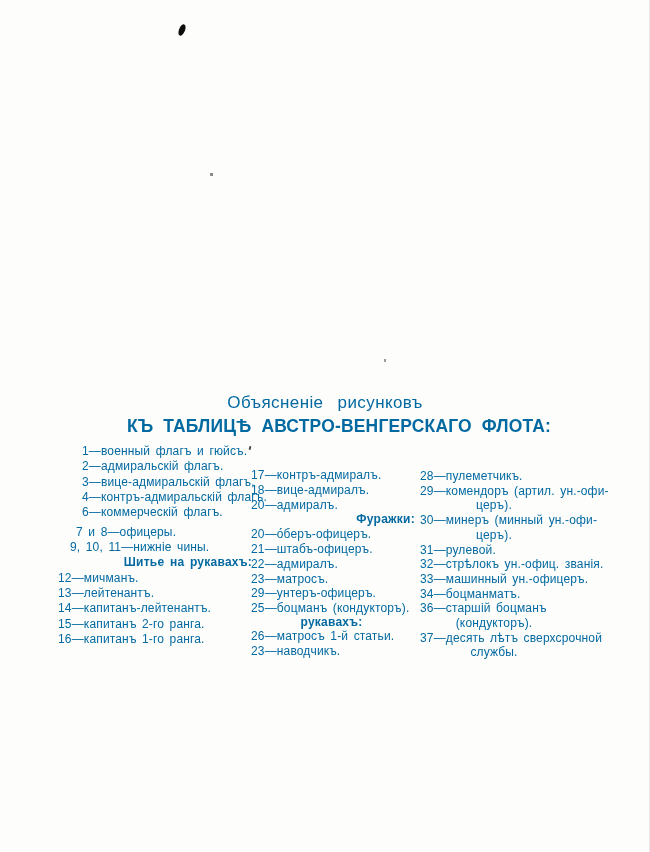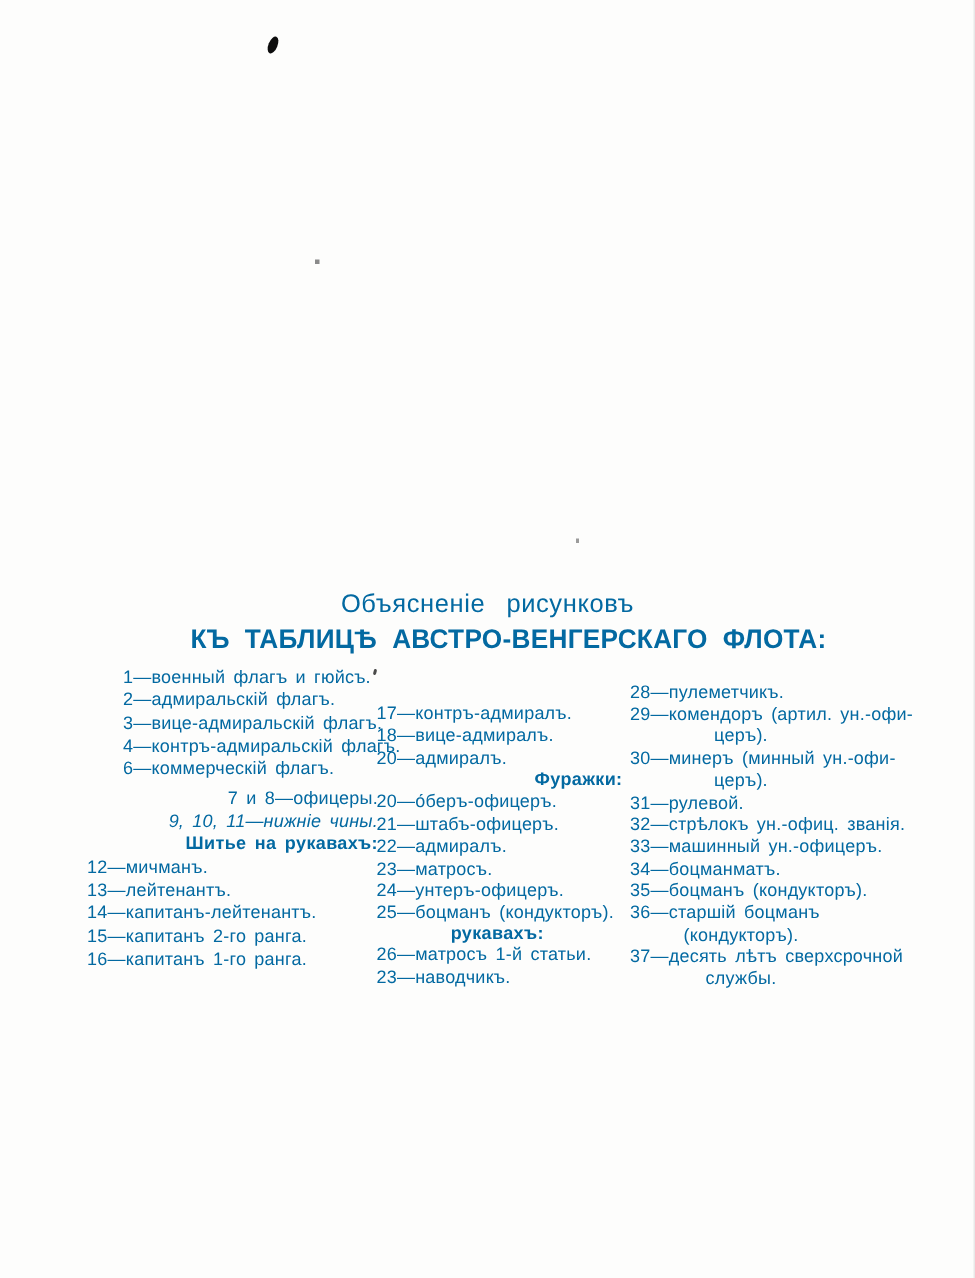--- a/index.html
+++ b/index.html
@@ -28,27 +28,27 @@
   }
   
   .col{
     position:absolute;
     font-size:12px;
     letter-spacing:.15px;word-spacing:2px;
     white-space:nowrap;
   }
   #col-0{left:52px;top:444px;width:200px;line-height:15.35px;}
   #col-1{left:248px;top:468px;width:167px;line-height:14.8px;}
-  #col-2{left:418px;top:454px;width:196px;line-height:14.7px;}
+  #col-2{left:418px;top:469px;width:196px;line-height:14.7px;}
   .sec-header{font-weight:bold;letter-spacing:.25px;text-align:right;}
   
   .c0s0 .line{padding-left:30px;}
-  .c0s1{margin-top:4px;text-align:right;}
+  .c0s1{margin-top:4px;}
   .c0s1 .row:nth-child(1) .line{padding-left:24px;}
-  .c0s1 .row:nth-child(2) .line{padding-left:18px;font-style:italic;}
+  .c0s1 .row:nth-child(2) .line{padding-left:18px;}
   .c0s2 .sec-header{padding-left:45px;}
   .c0s2 .line{padding-left:6px;}
   
   #col-1 .line{padding-left:3px;}
   .c1s1 .sec-header{padding-left:25px;}
   .c1s2 .sec-header{text-align:center;line-height:13.5px;}
   
   #col-2 .line{padding-left:2px;}
   .cont{text-align:center;padding-right:44px;}
   
@@ -141,21 +141,21 @@
         <div class="row">
           <div class="line">21—штабъ-офицеръ.</div>
         </div>
         <div class="row">
           <div class="line">22—адмиралъ.</div>
         </div>
         <div class="row">
           <div class="line">23—матросъ.</div>
         </div>
         <div class="row">
-          <div class="line">24—унтеръ-офицеръ.</div>
+          <div class="line">29—унтеръ-офицеръ.</div>
         </div>
         <div class="row">
           <div class="line">25—боцманъ (кондукторъ).</div>
         </div>
       </div>
       <div class="section c1s2">
         <div class="sec-header">
           <div>рукавахъ:</div>
         </div>
         <div class="row">
@@ -185,23 +185,20 @@
         <div class="row">
           <div class="line">32—стрѣлокъ ун.-офиц. званія.</div>
         </div>
         <div class="row">
           <div class="line">33—машинный ун.-офицеръ.</div>
         </div>
         <div class="row">
           <div class="line">34—боцманматъ.</div>
         </div>
         <div class="row">
-          <div class="line">35—боцманъ (кондукторъ).</div>
-        </div>
-        <div class="row">
           <div class="line">36—старшій боцманъ</div>
           <div class="cont">(кондукторъ).</div>
         </div>
         <div class="row">
           <div class="line">37—десять лѣтъ сверхсрочной</div>
           <div class="cont">службы.</div>
         </div>
       </div>
     </div>
 

